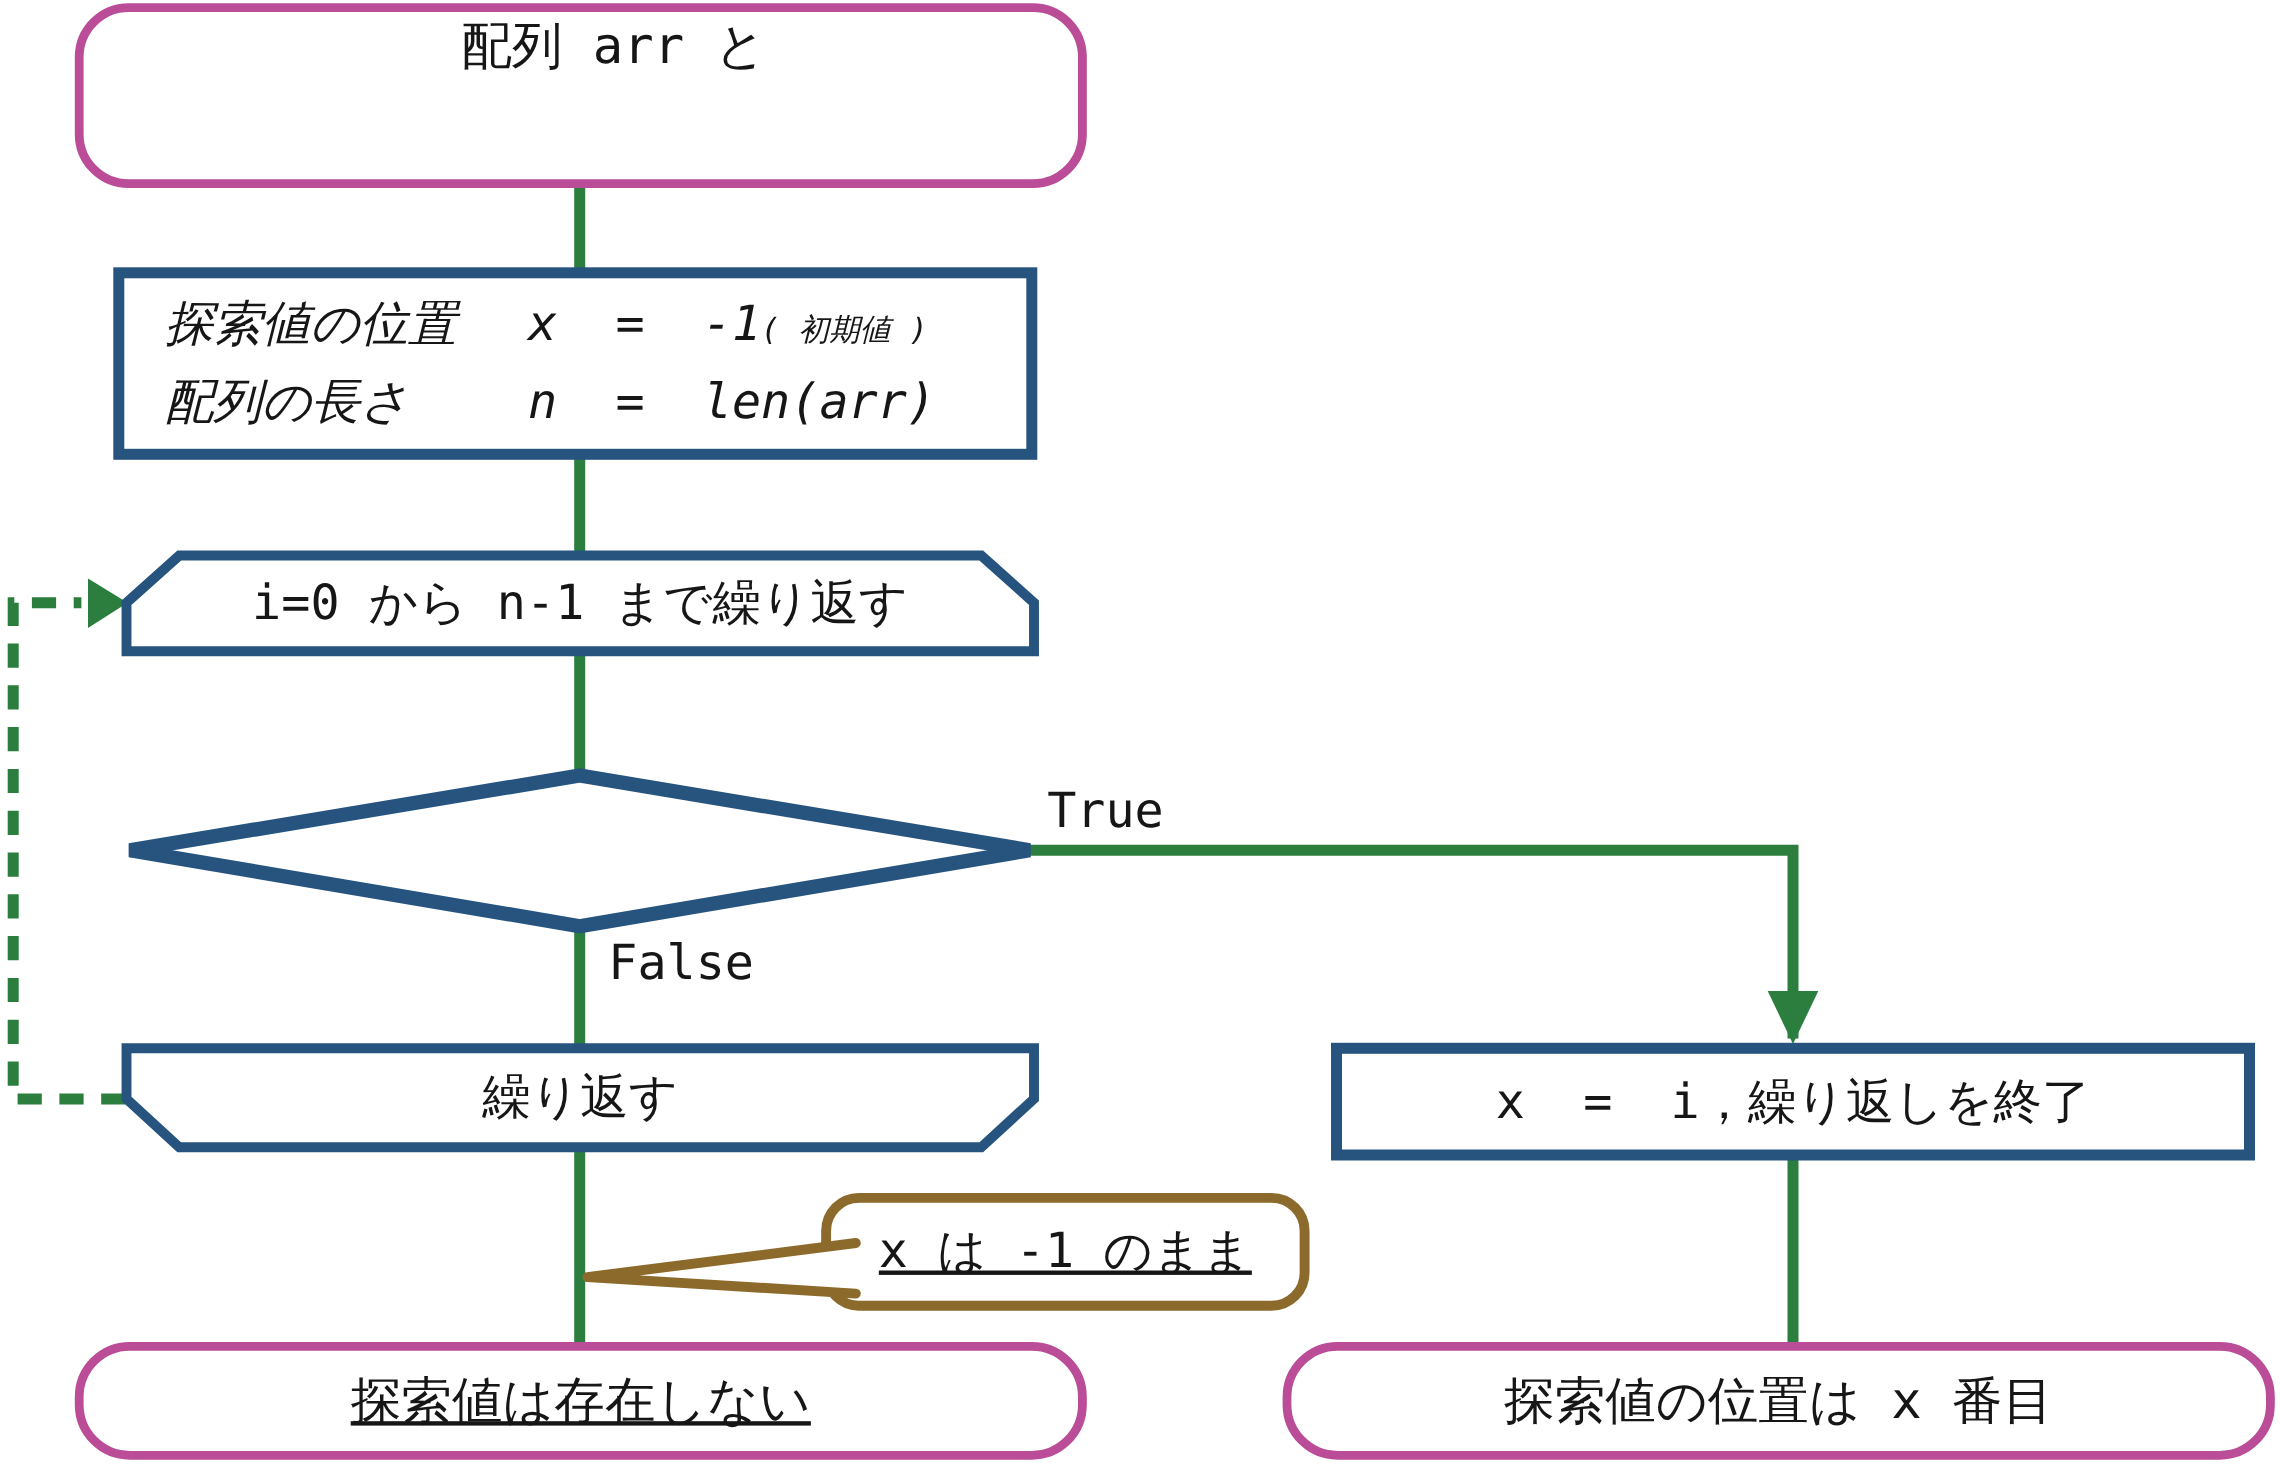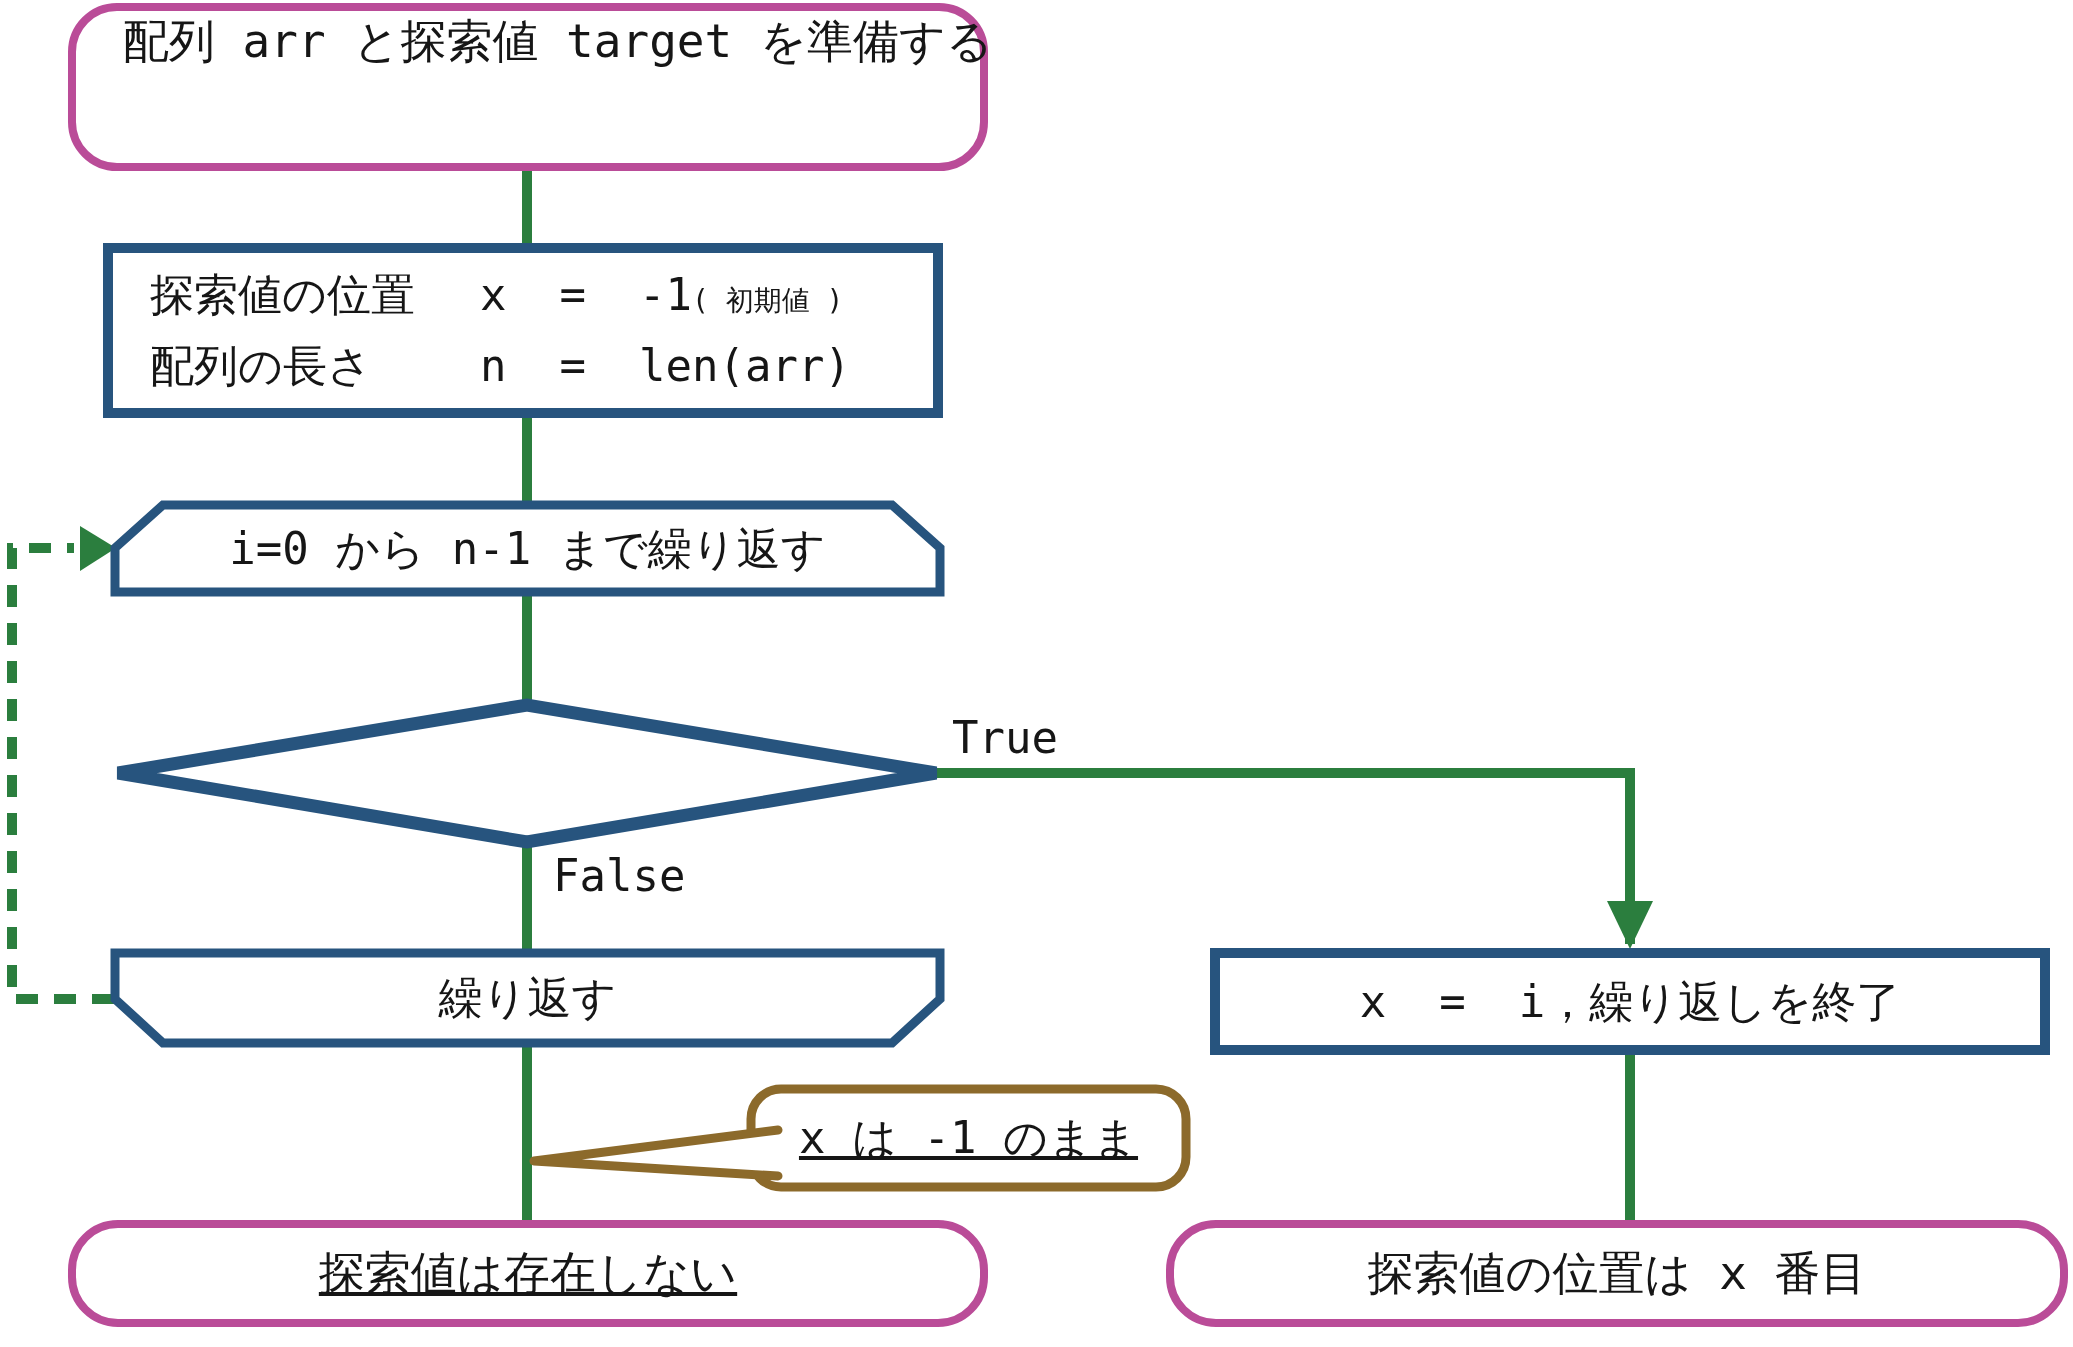--- a/index.html
+++ b/index.html
@@ -24,21 +24,21 @@
   .start-text{
     left:72px;top:7px;width:912px;height:160px;
     flex-direction:row;align-items:flex-start;justify-content:center;
     padding-left:60px;box-sizing:border-box;
     font-size:46px;line-height:1.5;text-align:left;
   }
   .init-text{
     left:108px;top:248px;width:830px;height:165px;
     flex-direction:column;align-items:stretch;justify-content:center;
     padding-left:42px;box-sizing:border-box;
-    font-size:44px;line-height:1.6;text-align:left;
+    font-size:44px;line-height:1.6;text-align:left;font-style:italic;
   }
   .init-row{display:flex;align-items:baseline;}
   .init-row .lbl{display:inline-block;width:330px;}
   .init-row .note{font-size:28px;}
   .loopstart-text{left:115px;top:505px;width:825px;height:87px;}
   .decision-text{left:118px;top:705px;width:818px;height:137px;font-size:54px;}
   .loopend-text{left:115px;top:953px;width:825px;height:90px;}
   .exit-text{left:1215px;top:953px;width:830px;height:97px;}
   .note-text{left:751px;top:1089px;width:435px;height:98px;text-decoration:underline;}
   .endleft-text{left:72px;top:1224px;width:912px;height:99px;font-size:46px;text-decoration:underline;}
@@ -79,21 +79,20 @@
 
     <rect x="751" y="1089" width="435" height="98" rx="30" fill="#ffffff" stroke="#8c6a2b" stroke-width="9"></rect>
     <path d="M 778,1130 L 534,1161 L 778,1176" fill="#ffffff" stroke="#8c6a2b" stroke-width="9" stroke-linecap="round" stroke-linejoin="round"></path>
 
     <rect x="72" y="1224" width="912" height="99" rx="46" fill="#ffffff" stroke="#ba4c98" stroke-width="8"></rect>
     <rect x="1170" y="1224" width="894" height="99" rx="46" fill="#ffffff" stroke="#ba4c98" stroke-width="8"></rect>
   </svg>
 
   <div class="txt start-text">
     <div>配列 arr と</div>
-    <div>探索値 target を準備する</div>
   </div>
 
   <div class="txt init-text">
     <div class="init-row">
       <span class="lbl">探索値の位置</span><span class="code">x  =  -1</span><span class="note">( 初期値 )</span>
     </div>
     <div class="init-row">
       <span class="lbl">配列の長さ</span><span class="code">n  =  len(arr)</span>
     </div>
   </div>

